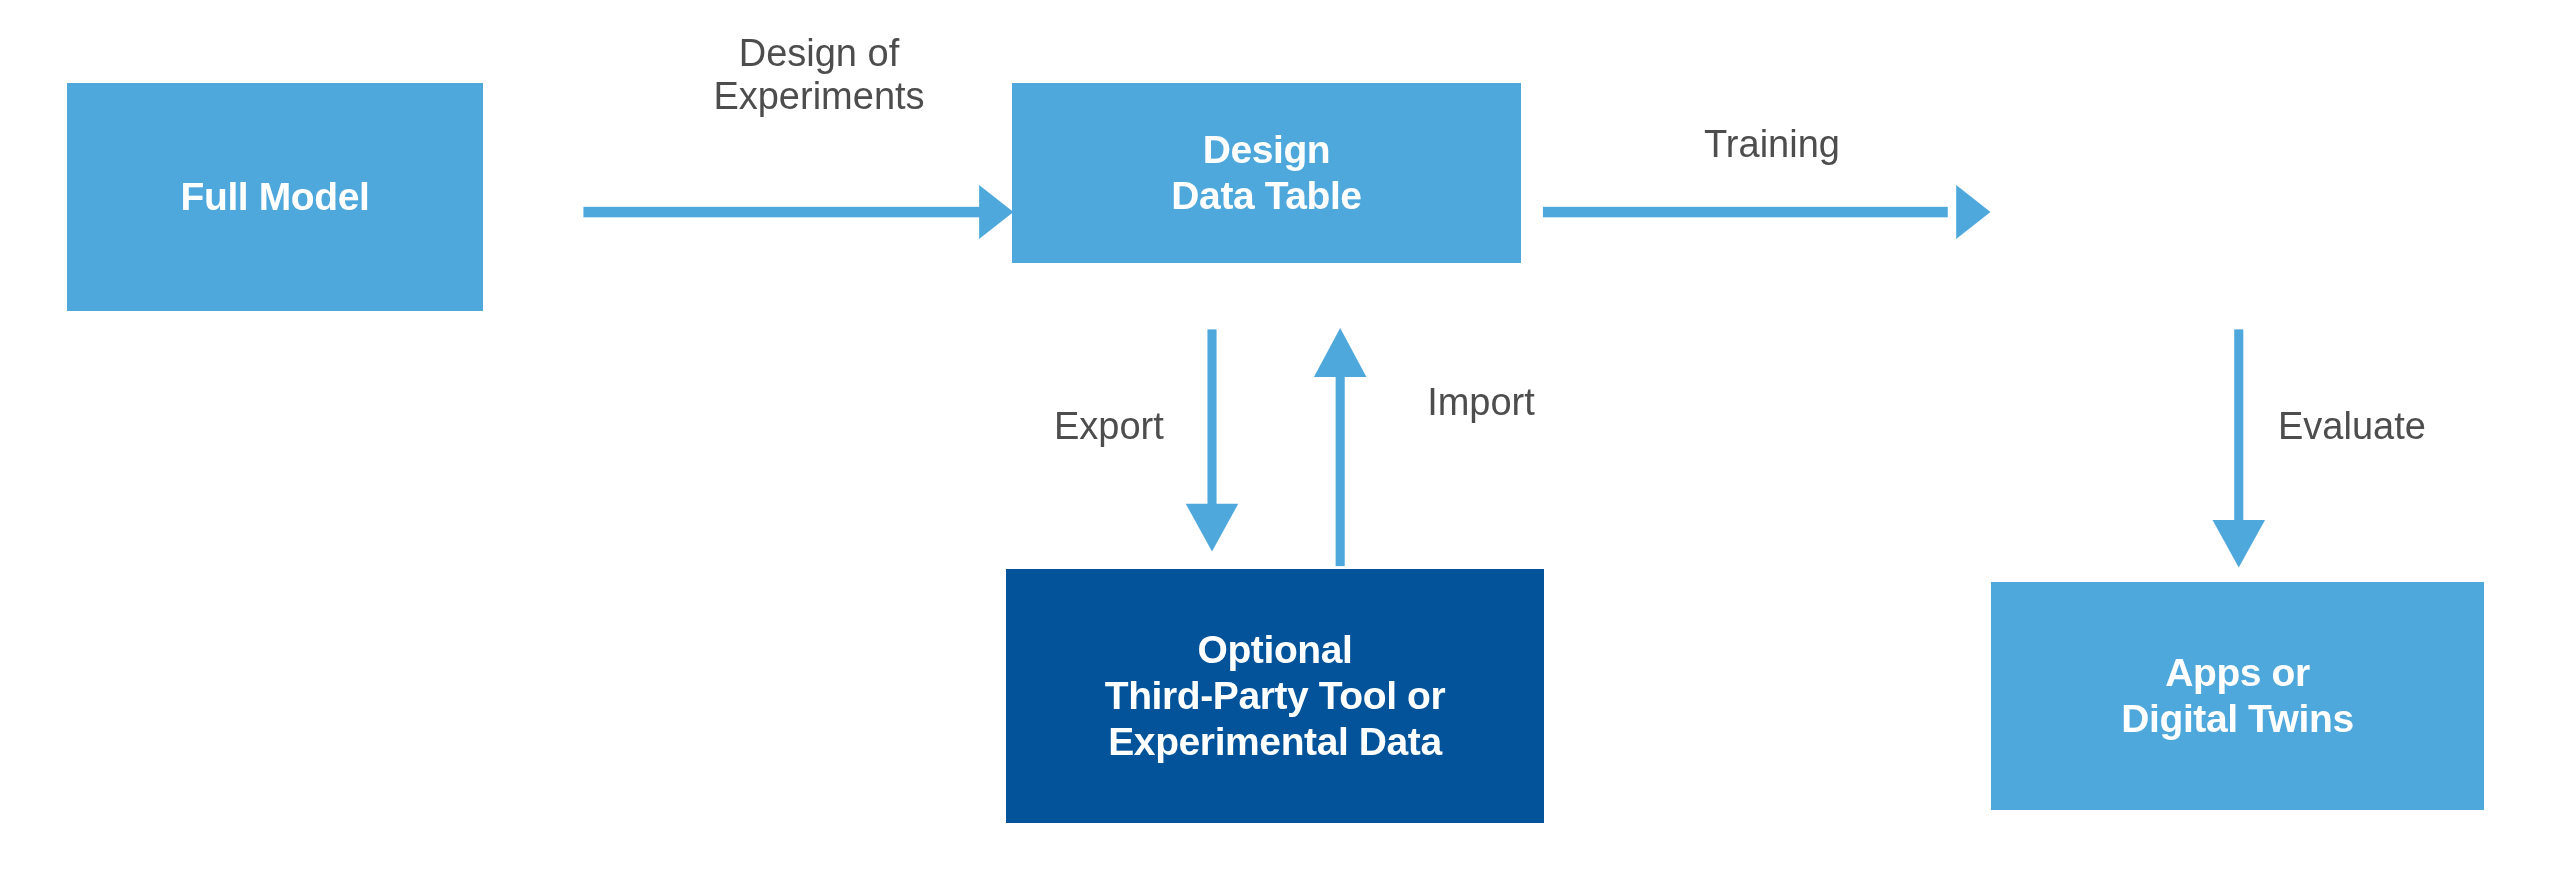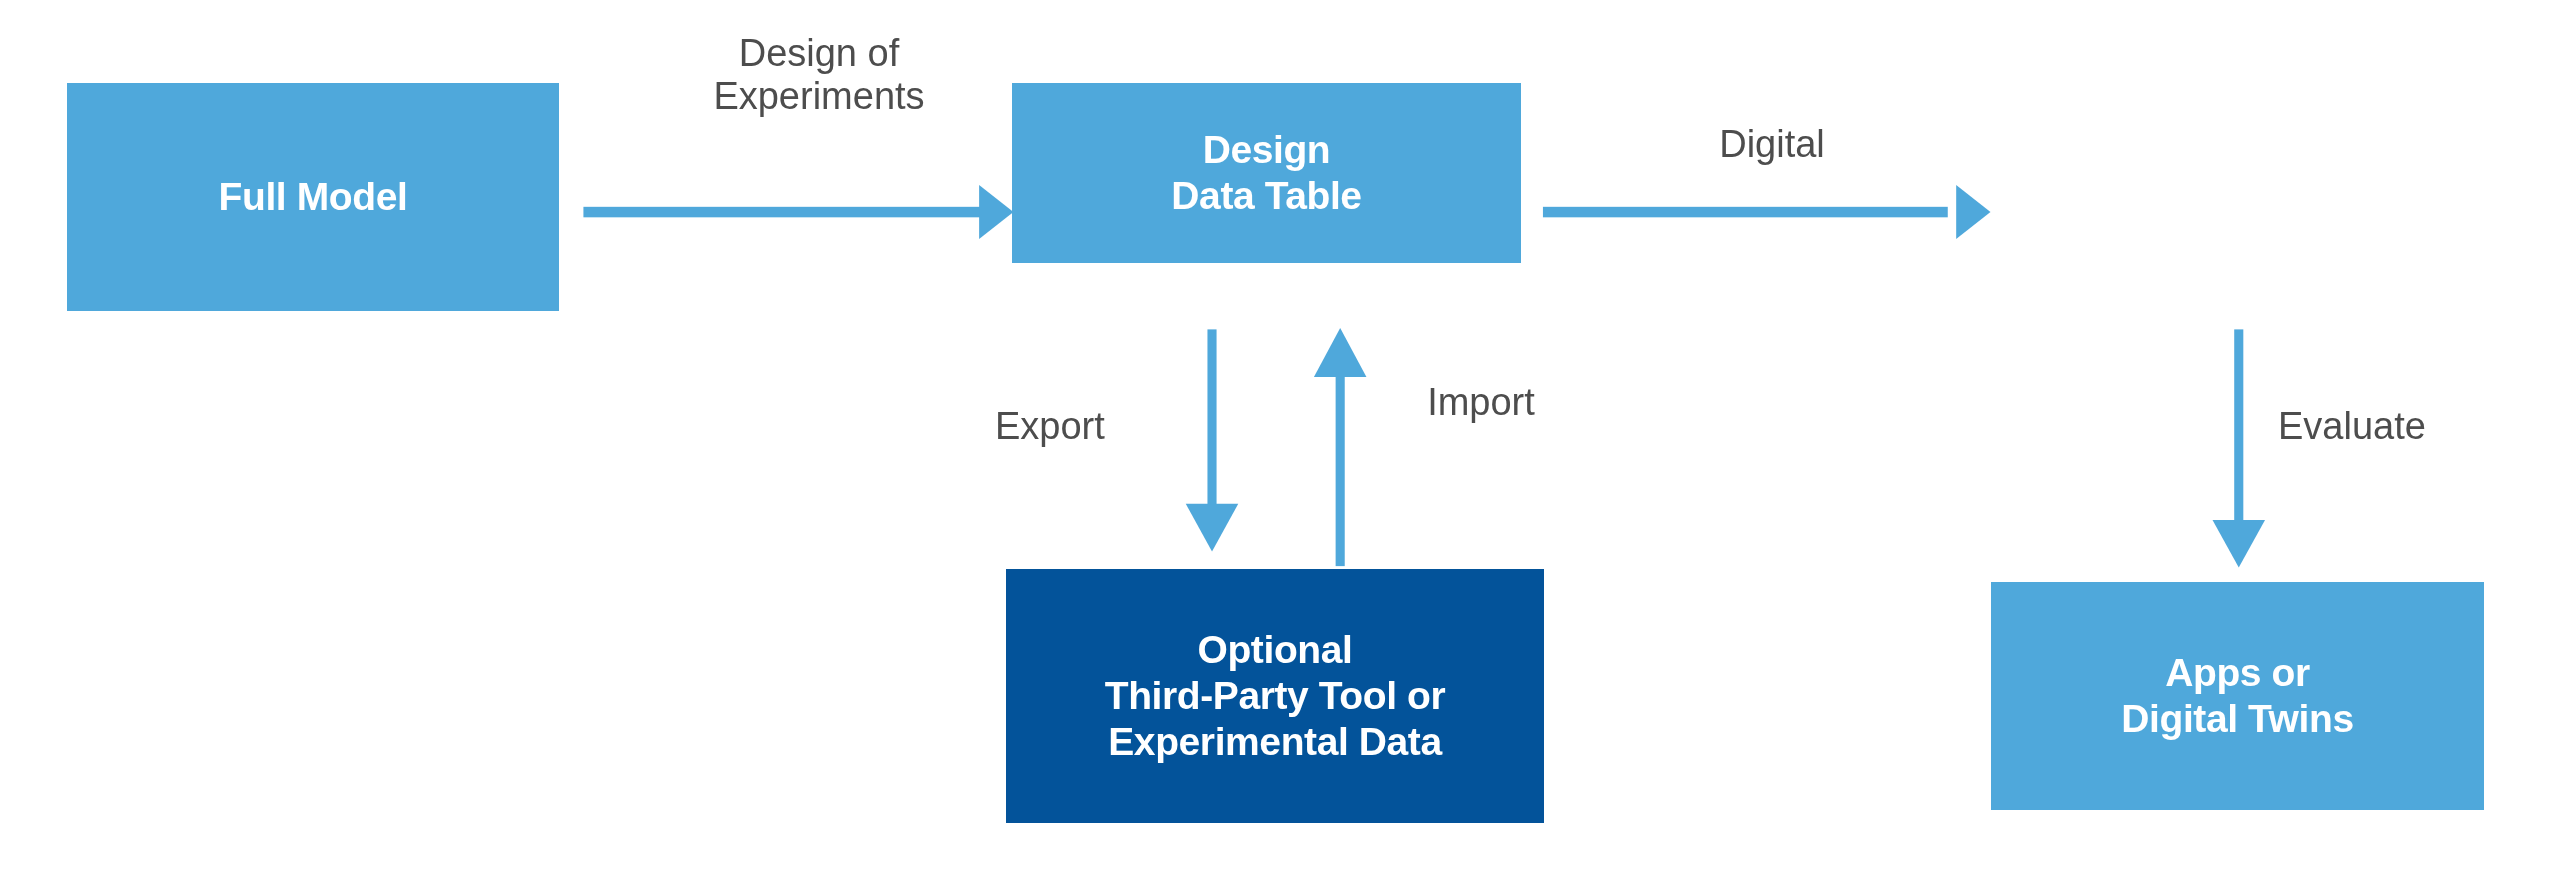--- a/index.html
+++ b/index.html
@@ -36,21 +36,21 @@
   .node-light { background: #4FA8DB; }
   .node-dark  { background: #03539A; }
 
   .node-label {
     display: block;
     white-space: pre-line;
   }
 
   
   #node-full-model {
-    left: 67px;  top: 83px;  width: 492px;  height: 228px;
+    left: 67px;  top: 83px;  width: 416px;  height: 228px;
     font-size: 39px;
   }
   #node-design-data-table {
     left: 1012px; top: 83px; width: 509px; height: 180px;
     font-size: 39px;
   }
   #node-surrogate-model {
     left: 1991px; top: 83px; width: 492px; height: 228px;
     font-size: 39px;
   }
@@ -74,21 +74,21 @@
     white-space: pre-line;
     user-select: none;
   }
   #label-design-of-experiments {
     left: 672px; top: 32px; width: 294px; text-align: center;
   }
   #label-training {
     left: 1660px; top: 123px; width: 224px; text-align: center;
   }
   #label-export {
-    left: 995px; top: 405px; width: 175px; text-align: left;
+    left: 1054px; top: 405px; width: 175px; text-align: left;
   }
   #label-import {
     left: 1390px; top: 381px; width: 182px; text-align: center;
   }
   #label-evaluate {
     left: 2278px; top: 405px; width: 231px; text-align: left;
   }
 
   
   #arrow-layer {
@@ -149,21 +149,21 @@
   </div>
 
   <div class="node node-light" id="node-apps-digital-twins">
     <span class="node-label">Apps or
 Digital Twins</span>
   </div>
 
   <div class="edge-label" id="label-design-of-experiments">Design of
 Experiments</div>
 
-  <div class="edge-label" id="label-training">Digital</div>
+  <div class="edge-label" id="label-training">Training</div>
 
   <div class="edge-label" id="label-export">Export</div>
 
   <div class="edge-label" id="label-import">Import</div>
 
   <div class="edge-label" id="label-evaluate">Evaluate</div>
 
 </div>
 
 

